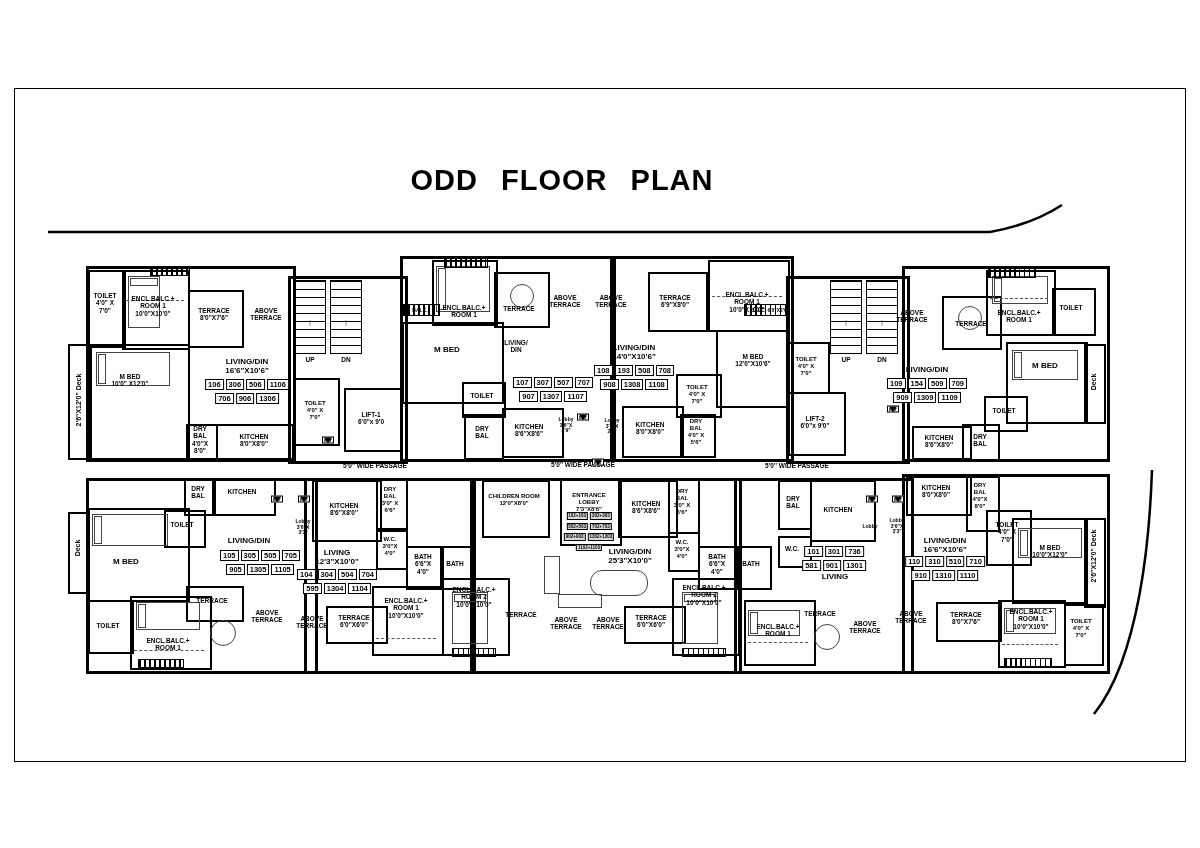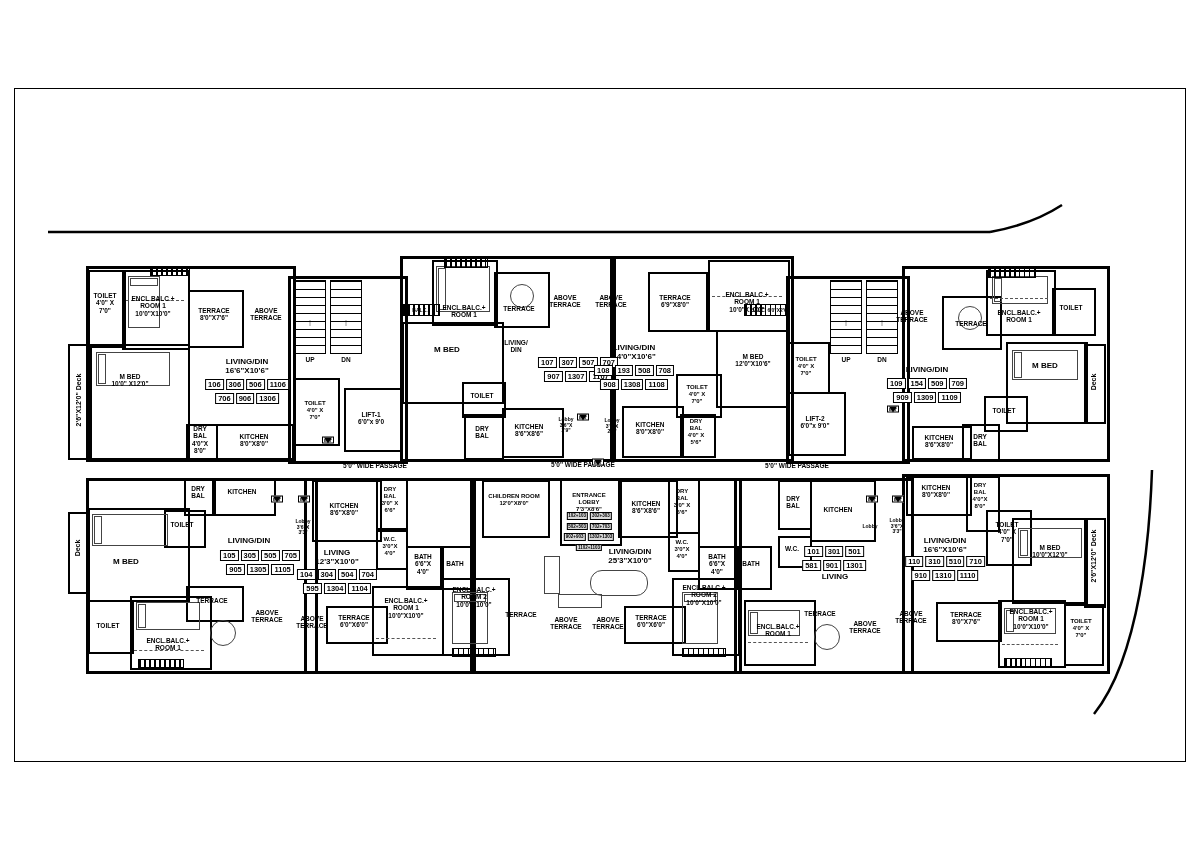--- a/index.html
+++ b/index.html
@@ -41,20 +41,21 @@
   .oval{position:absolute;border:1.3px solid #444;border-radius:12px;z-index:4;}
   .sofa{position:absolute;border:1.2px solid #444;z-index:4;}
   svg.lines{position:absolute;left:0;top:0;z-index:2;}
 </style>
 </head>
 <body>
 
 <div id="canvas">
 
   <div class="sheet" style="left:14px;top:88px;width:1170px;height:672px;"></div>
+  <div class="title" style="left:562px;top:180px;">ODD FLOOR PLAN</div>
 
   <svg class="lines" width="1200" height="848">
     <path d="M48 232 L990 232" stroke="#000" stroke-width="2.5" fill="none"></path>
     <path d="M990 232 C1018 227 1042 218 1062 205" stroke="#000" stroke-width="2.5" fill="none"></path>
     <path d="M1152 470 C1149 556 1138 618 1121 664 C1112 688 1102 704 1094 714" stroke="#000" stroke-width="2.5" fill="none"></path>
   </svg>
 
   <div class="blk" style="left:86px;top:266px;width:204px;height:190px;"></div>
   <div class="blk" style="left:288px;top:276px;width:114px;height:182px;"></div>
   <div class="blk" style="left:400px;top:256px;width:210px;height:200px;"></div>
@@ -121,21 +122,21 @@
   <div class="rm" style="left:462px;top:382px;width:40px;height:32px;"></div>
   <div class="rm" style="left:464px;top:414px;width:36px;height:42px;"></div>
   <div class="rm" style="left:502px;top:408px;width:58px;height:46px;"></div>
   <div class="lbl tiny" style="left:420px;top:311px;">BALC.</div>
   <div class="lbl s7" style="left:464px;top:311px;">ENCL.BALC.+
 ROOM 1</div>
   <div class="lbl s7" style="left:519px;top:309px;">TERRACE</div>
   <div class="lbl" style="left:447px;top:350px;">M BED</div>
   <div class="lbl s7" style="left:516px;top:346px;">LIVING/
 DIN</div>
-  <div class="plates" style="left:553px;top:368px;margin-left:25px;">
+  <div class="plates" style="left:553px;top:388px;">
       <div class="prow"><span class="plate">107</span><span class="plate">307</span><span class="plate">507</span><span class="plate">707</span></div>
       <div class="prow"><span class="plate">907</span><span class="plate">1307</span><span class="plate">1107</span></div>
     </div>
   <div class="lbl s7" style="left:482px;top:396px;">TOILET</div>
   <div class="lbl s7" style="left:482px;top:432px;">DRY
 BAL</div>
   <div class="lbl s7" style="left:529px;top:430px;">KITCHEN
 8'6"X8'6"</div>
   <div class="lbl tiny" style="left:566px;top:425px;">Lobby
 3'6"X
@@ -339,21 +340,21 @@
   <div class="rm" style="left:778px;top:480px;width:30px;height:46px;"></div>
   <div class="rm" style="left:778px;top:536px;width:30px;height:28px;"></div>
   <div class="rm" style="left:810px;top:480px;width:62px;height:58px;"></div>
   <div class="rm" style="left:744px;top:600px;width:68px;height:62px;"></div>
   <div class="lbl s7" style="left:751px;top:564px;">BATH</div>
   <div class="lbl s7" style="left:793px;top:502px;">DRY
 BAL</div>
   <div class="lbl s7" style="left:792px;top:549px;">W.C.</div>
   <div class="lbl s7" style="left:838px;top:510px;">KITCHEN</div>
   <div class="plates" style="left:834px;top:557px;">
-      <div class="prow"><span class="plate">101</span><span class="plate">301</span><span class="plate">501</span></div>
+      <div class="prow"><span class="plate">101</span><span class="plate">301</span><span class="plate">736</span></div>
       <div class="prow"><span class="plate">581</span><span class="plate">901</span><span class="plate">1301</span></div>
     </div>
   <div class="lbl" style="left:835px;top:577px;">LIVING</div>
   <div class="lbl tiny" style="left:870px;top:527px;">Lobby</div>
   <div class="lbl s7" style="left:778px;top:630px;">ENCL.BALC.+
 ROOM 1</div>
   <div class="lbl s7" style="left:820px;top:614px;">TERRACE</div>
   <div class="lbl s7" style="left:865px;top:627px;">ABOVE
 TERRACE</div>
 

